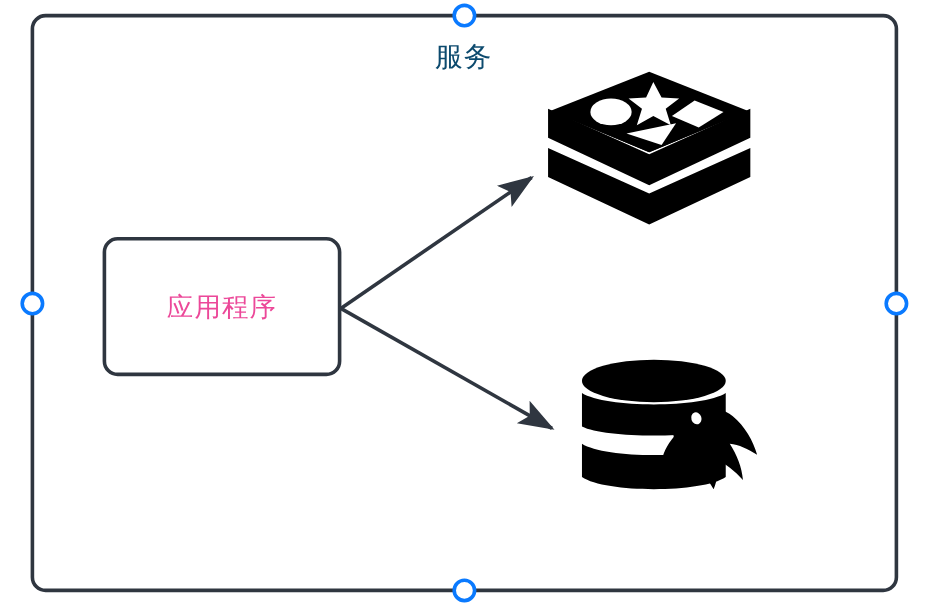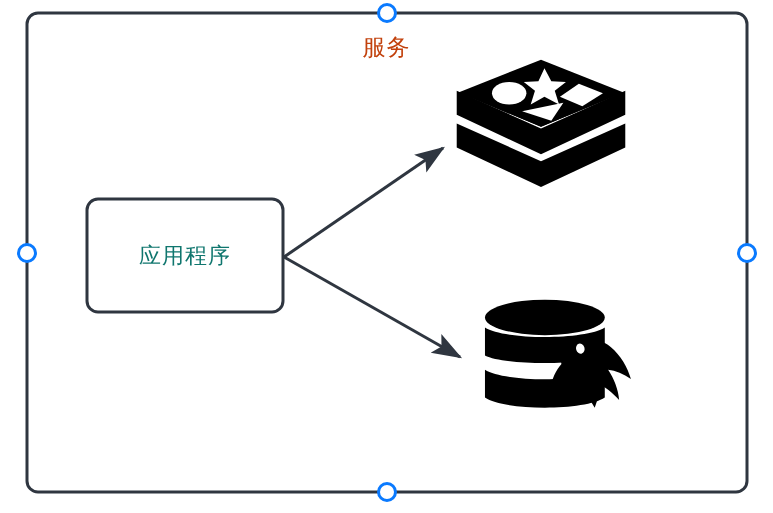--- a/index.html
+++ b/index.html
@@ -25,36 +25,36 @@
     height: 513px;
     display: block;
   }
   .container-title {
     position: absolute;
     left: 0;
     top: 32px;
     width: 773px;
     text-align: center;
     font-size: 23px;
-    color: #c2410c;
+    color: #0c4a6e;
     font-family: Liberation Mono, monospace;
     letter-spacing: 1px;
     pointer-events: none;
   }
   .node-label {
     position: absolute;
     left: 87px;
     top: 199px;
     width: 196px;
     height: 113px;
     display: flex;
     align-items: center;
     justify-content: center;
     font-size: 22px;
-    color: #0f766e;
+    color: #ec4899;
     font-family: "DejaVu Sans", "Liberation Sans", sans-serif;
     letter-spacing: 1px;
     pointer-events: none;
   }
 </style>
 </head>
 <body>
 
 <div id="canvas">
 

